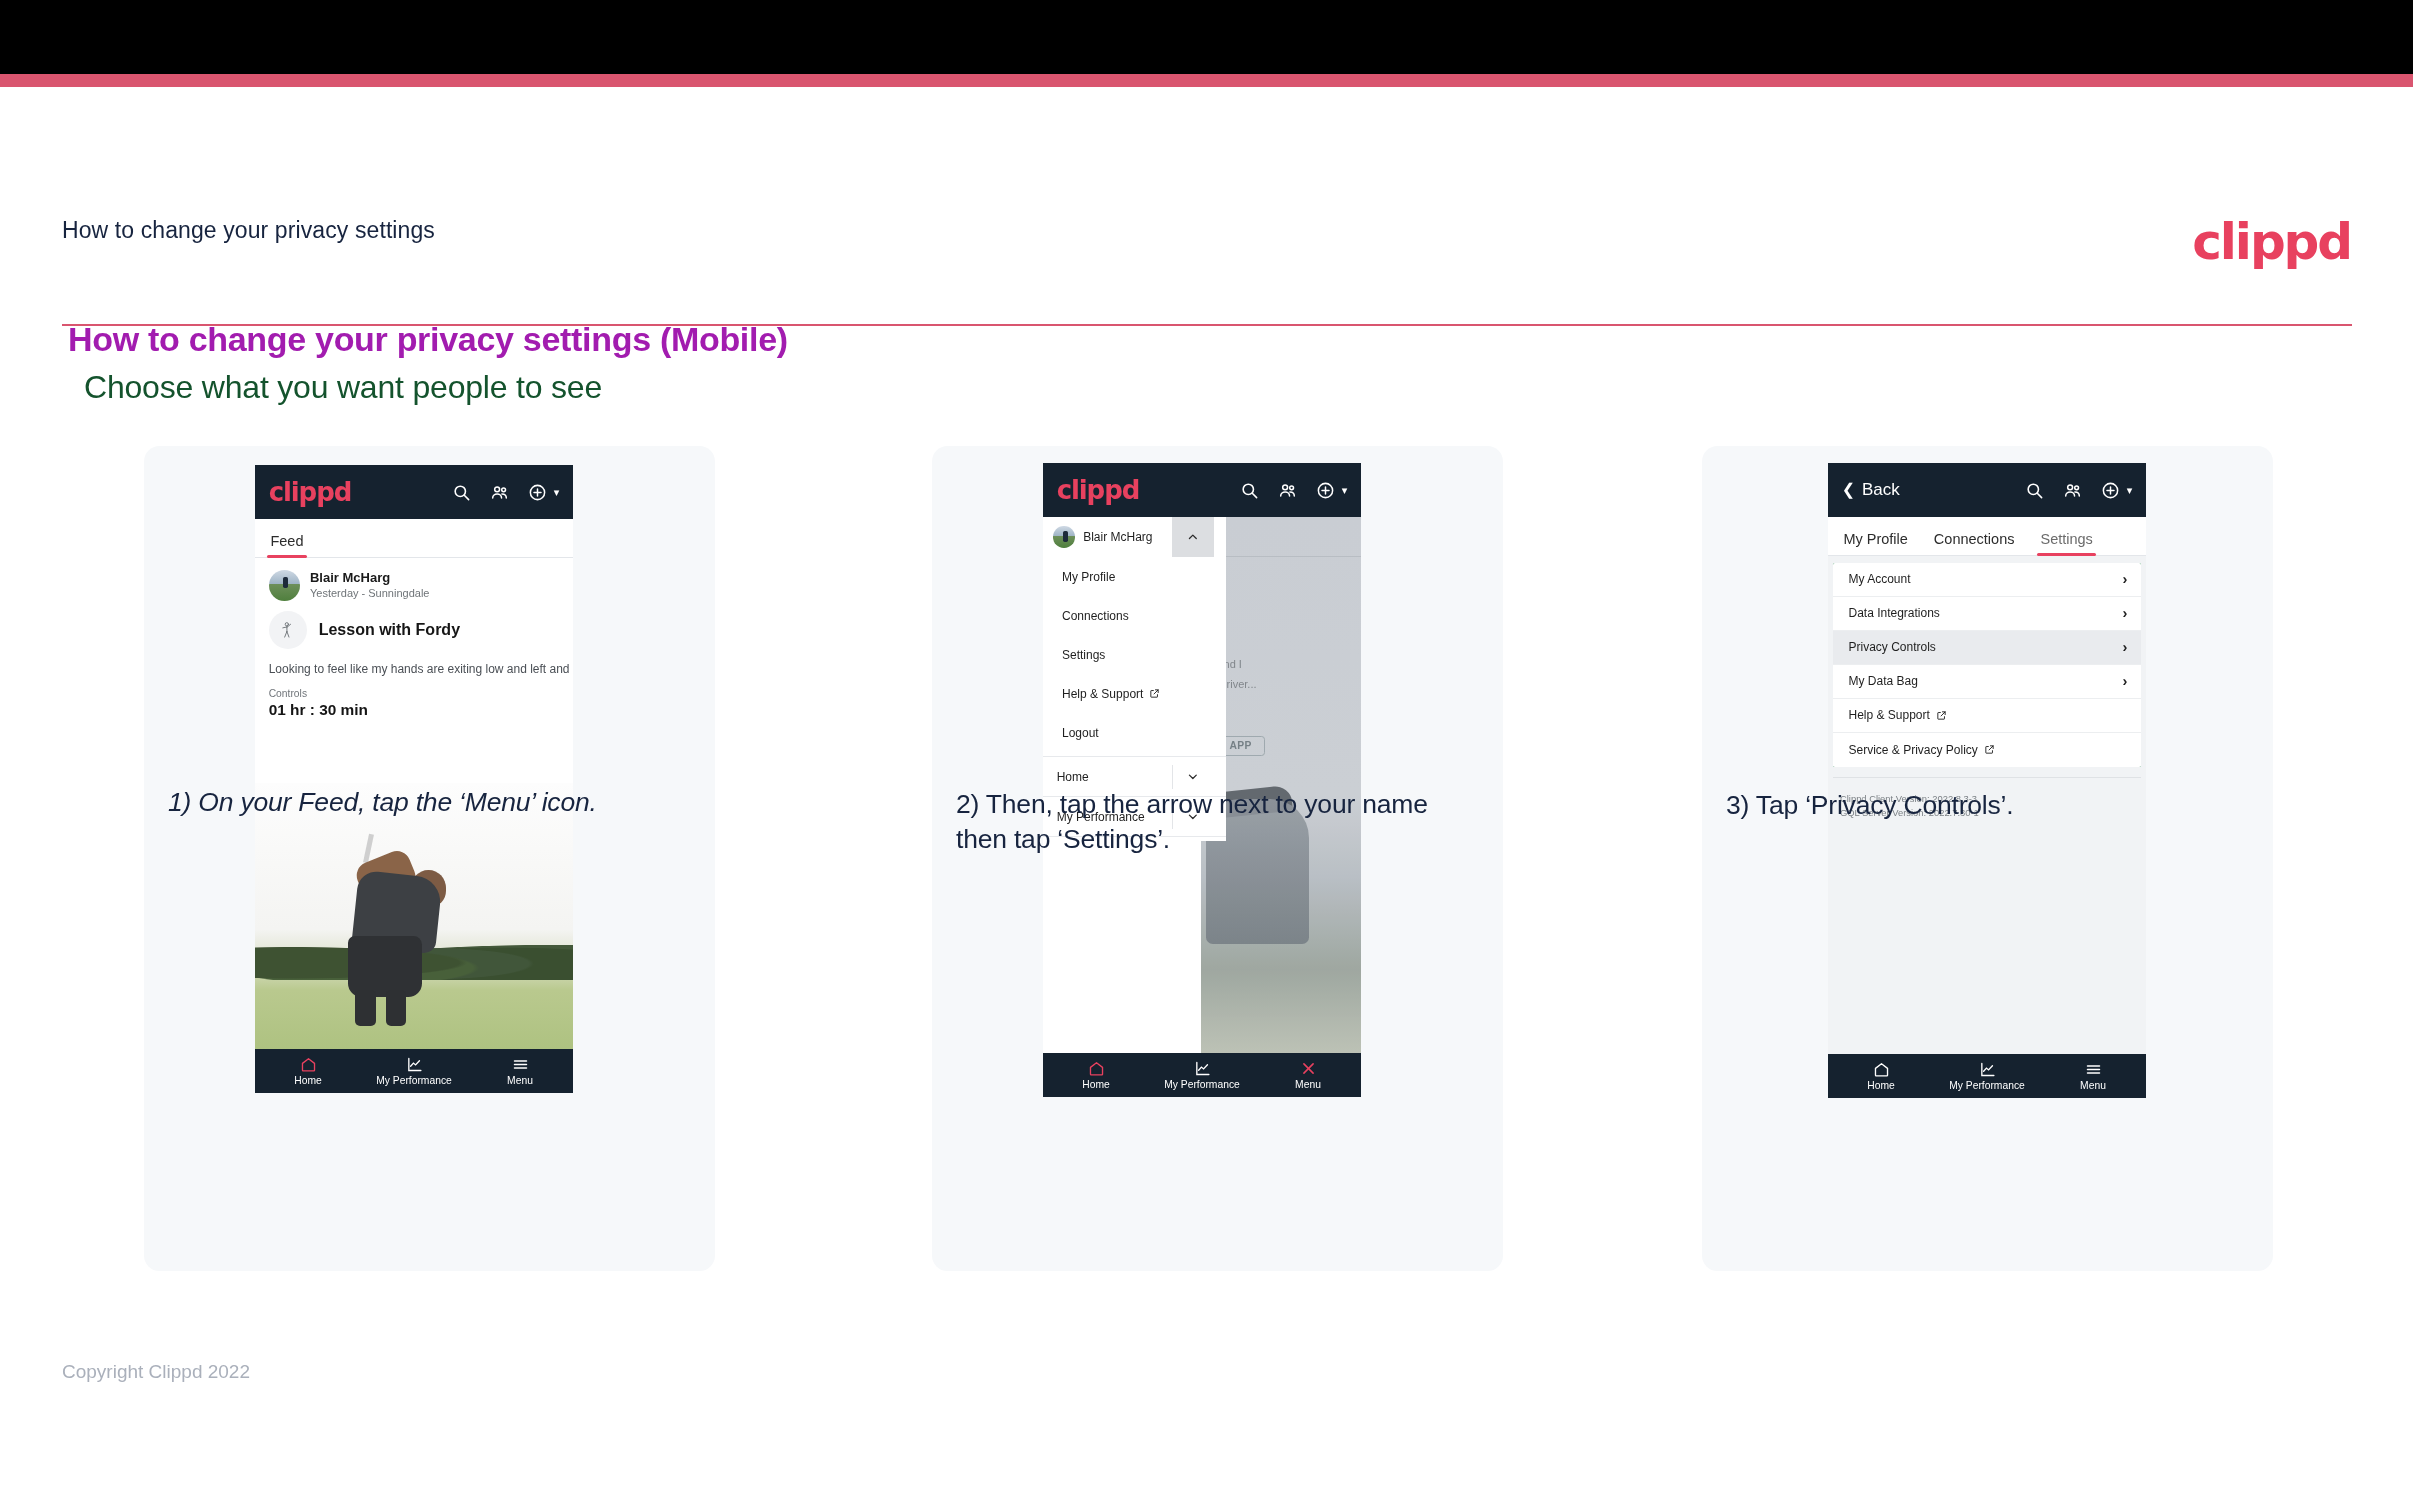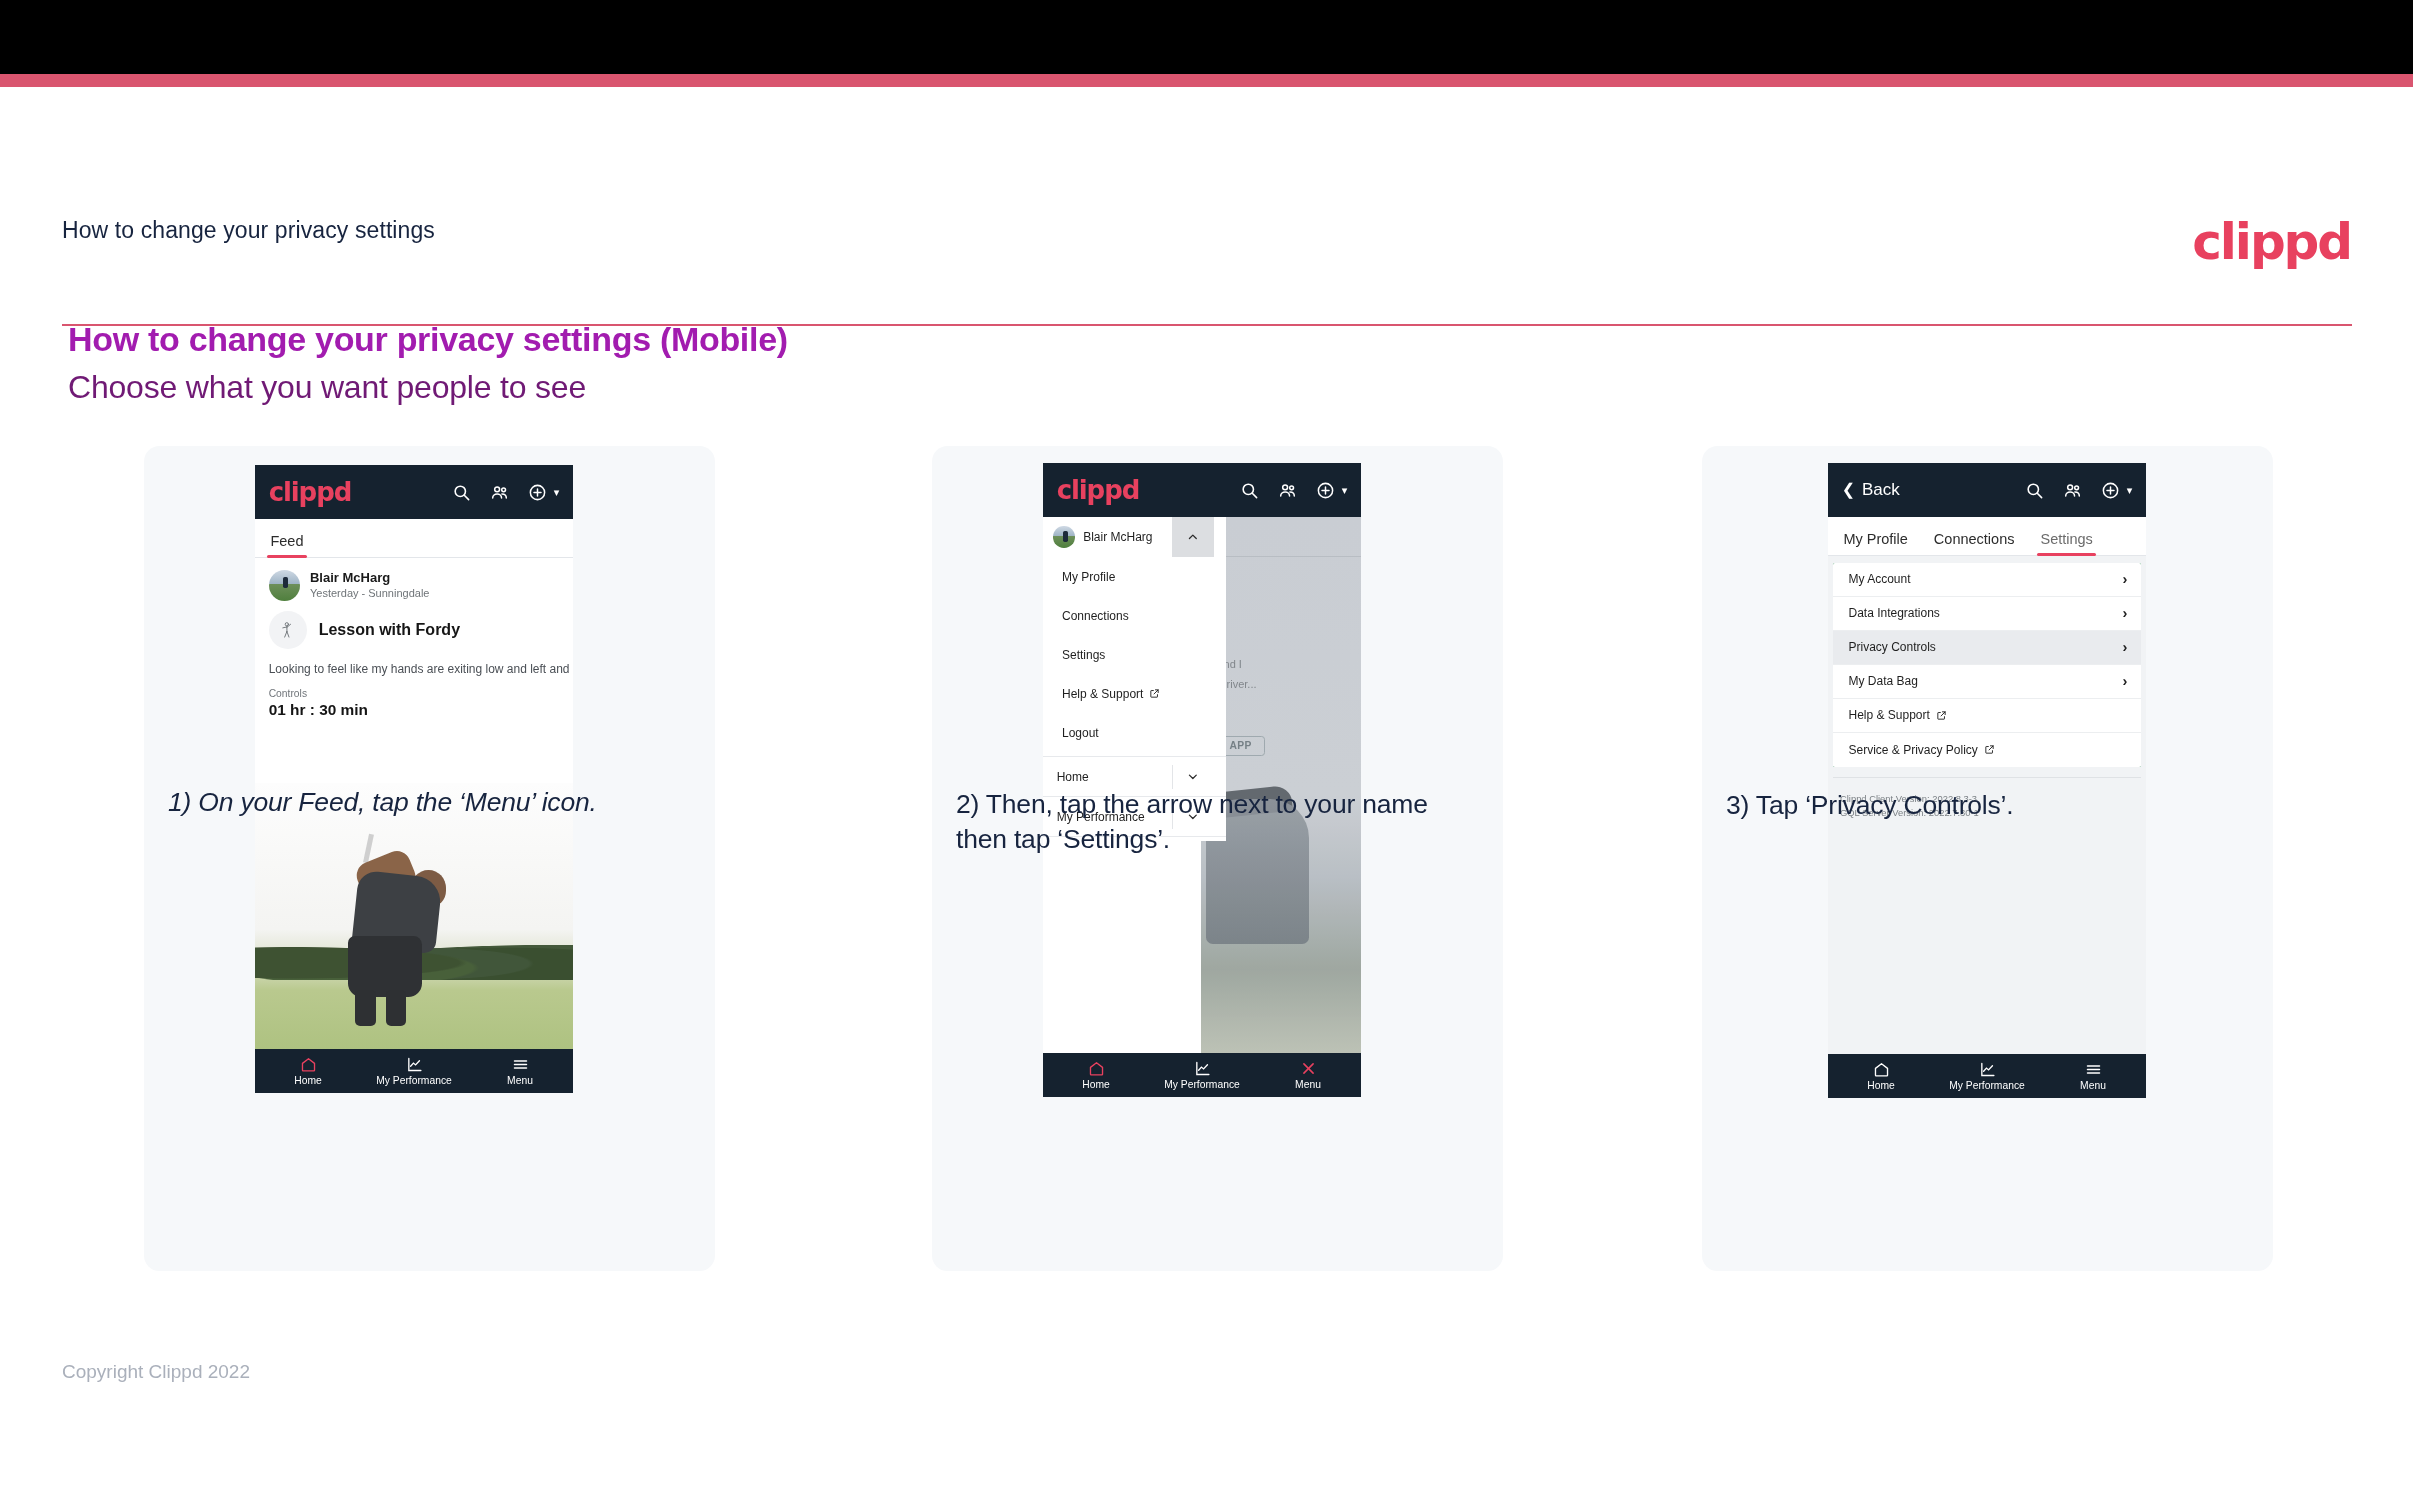--- a/index.html
+++ b/index.html
@@ -27,22 +27,22 @@
     letter-spacing: -2.1px; font-family: "DejaVu Sans", sans-serif;
   }
   .header-rule { position: absolute; left: 62px; top: 237px; width: 2290px; height: 1.7px; background: #d9556f; }
 
   
   .main-title {
     position: absolute; left: 68px; top: 320px;
     font-size: 34px; font-weight: 700; color: #a21caf; letter-spacing: -0.3px;
   }
   .main-sub {
-    position: absolute; left: 68px; top: 369px;
-    font-size: 32px; font-weight: 400; color: #701a75; letter-spacing: -0.2px;
+    position: absolute; left: 84px; top: 369px;
+    font-size: 32px; font-weight: 400; color: #14532d; letter-spacing: -0.2px;
   }
 
   .footer-copy {
     position: absolute; left: 62px; top: 1361px;
     font-size: 19px; color: #aab0bb;
   }
 
   
   .card {
     position: absolute; top: 446px; width: 571px; height: 825px;

